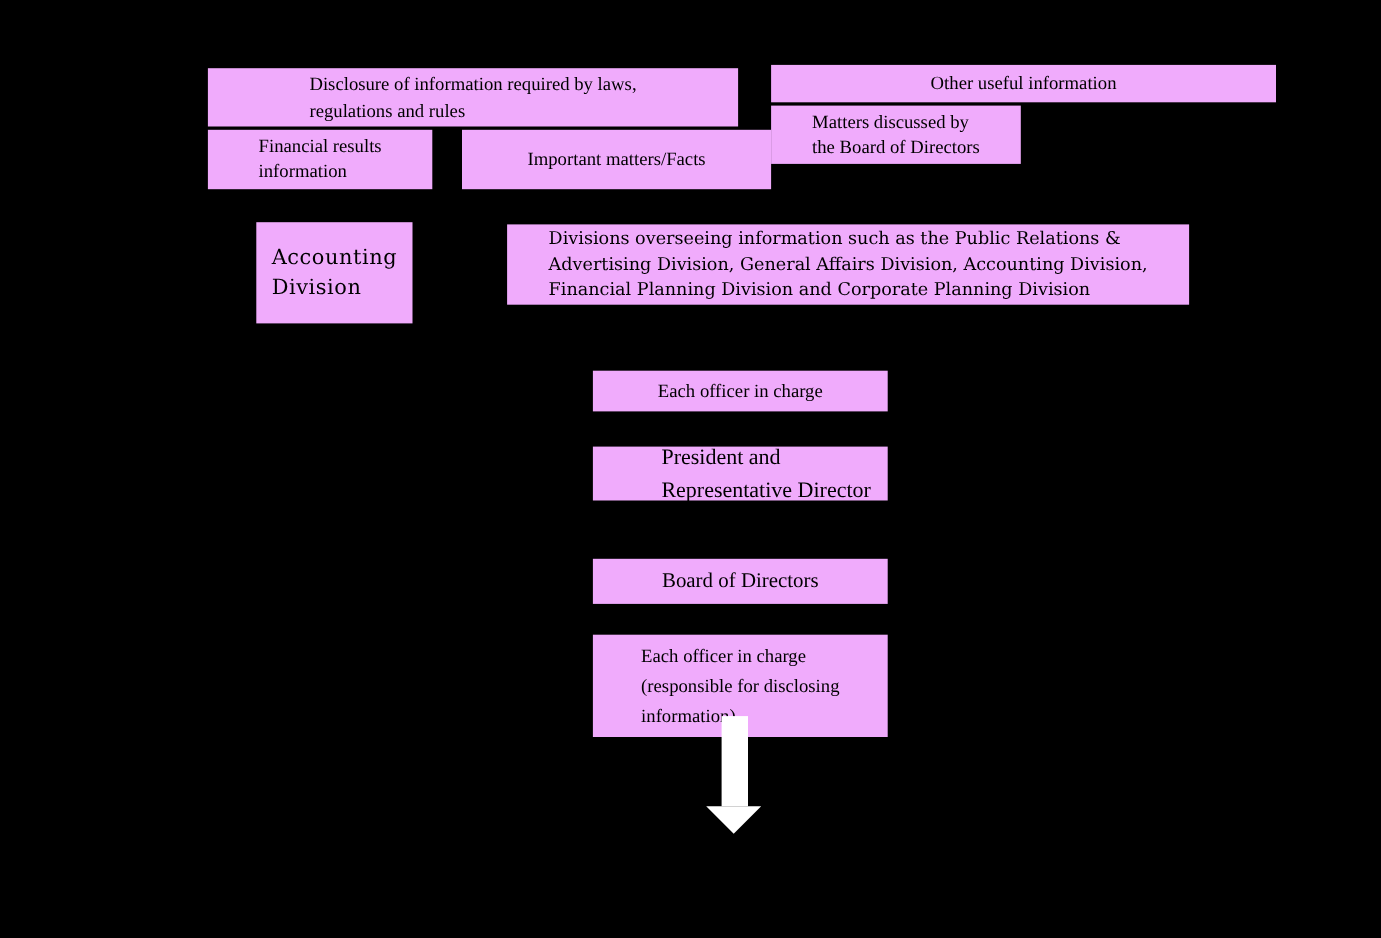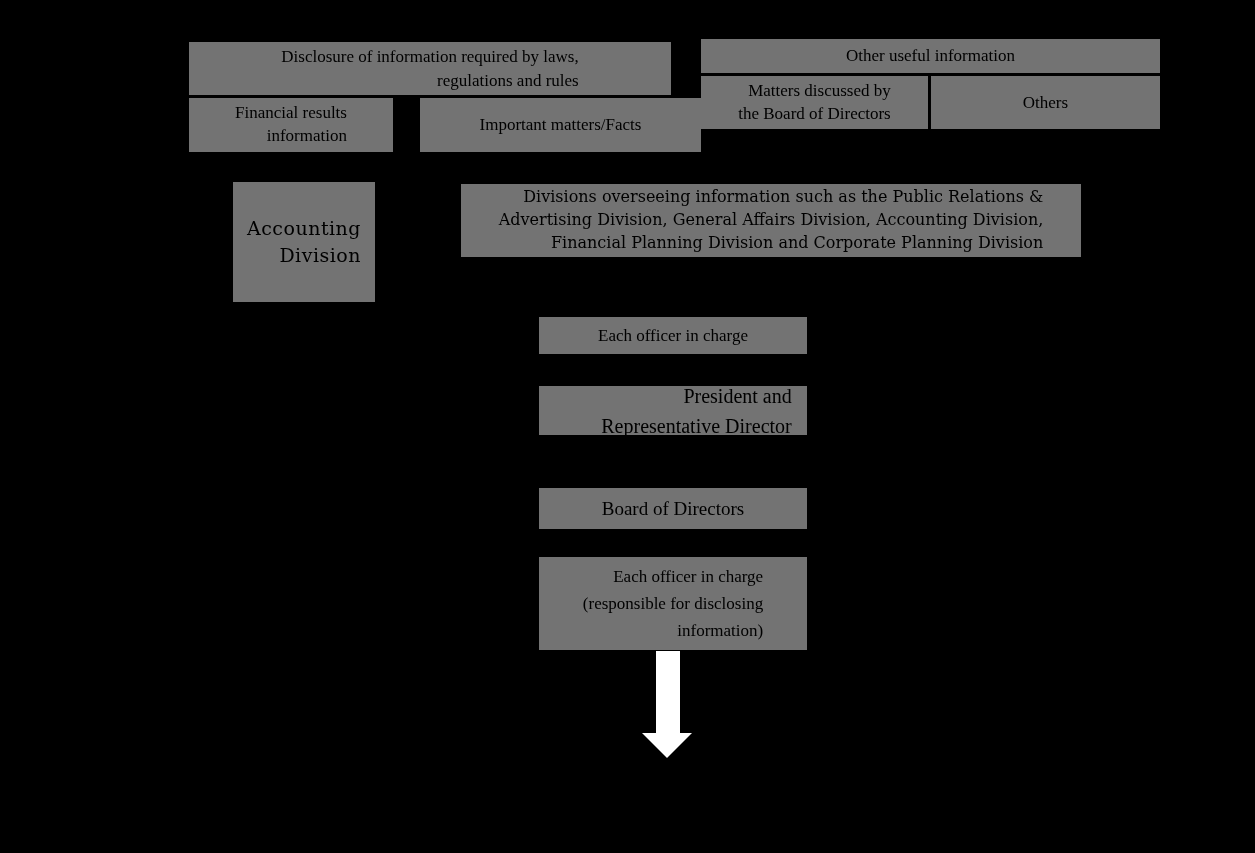--- a/index.html
+++ b/index.html
@@ -7,38 +7,39 @@
   .canvas {
     position: relative;
     width: 1255px;
     height: 853px;
     background: #000000;
     overflow: hidden;
     font-family: "Liberation Serif", serif;
   }
   .box {
     position: absolute;
-    background: #737373;
+    background: #f0abfc;
     color: #000000;
     display: flex;
     align-items: center;
     justify-content: center;
-    text-align: right;
+    text-align: left;
     white-space: pre-line;
+    margin-top: 20px;
   }
   .font-a { font-family: "Liberation Serif", serif; }
   .font-b { font-family: "DejaVu Serif", serif; }
 
   .laws-header      { left: 189px; top: 42px;  width: 482px; height: 53px; font-size: 17px; line-height: 1.4; }
   .laws-financial   { left: 189px; top: 98px;  width: 204px; height: 54px; font-size: 17px; line-height: 1.35; }
   .laws-important   { left: 420px; top: 98px;  width: 281px; height: 54px; font-size: 17px; }
   .other-header     { left: 701px; top: 39px;  width: 459px; height: 34px; font-size: 17px; }
   .other-matters    { left: 701px; top: 76px;  width: 227px; height: 53px; font-size: 17px; line-height: 1.3; }
   .other-others     { left: 931px; top: 76px;  width: 229px; height: 53px; font-size: 17px; }
-  .accounting       { left: 233px; top: 182px; width: 142px; height: 120px; font-size: 19px; line-height: 1.4; letter-spacing: 0.5px; }
+  .accounting       { left: 233px; top: 182px; width: 142px; height: 92px; font-size: 19px; line-height: 1.4; letter-spacing: 0.5px; }
   .divisions        { left: 461px; top: 184px; width: 620px; height: 73px; font-size: 16px; line-height: 1.42; }
   .each-officer     { left: 539px; top: 317px; width: 268px; height: 37px; font-size: 17px; }
   .president        { left: 539px; top: 386px; width: 268px; height: 49px; font-size: 20px; line-height: 1.5; padding-left: 47px; }
   .policy {
     left: 832px; top: 383px; width: 418px; height: 48px;
     font-size: 24px; letter-spacing: 0.5px;
     border: 3px dashed #000000;
     outline: 3px dashed #ffffff;
     outline-offset: 2px;
   }
@@ -67,21 +68,20 @@
 
   <div class="box font-a laws-header">Disclosure of information required by laws,
 regulations and rules</div>
   <div class="box font-a laws-financial">Financial results
 information</div>
   <div class="box font-a laws-important">Important matters/Facts</div>
 
   <div class="box font-a other-header">Other useful information</div>
   <div class="box font-a other-matters">Matters discussed by
 the Board of Directors</div>
-  <div class="box font-a other-others">Others</div>
 
   <div class="box font-b accounting">Accounting
 Division</div>
   <div class="box font-b divisions">Divisions overseeing information such as the Public Relations &amp;
 Advertising Division, General Affairs Division, Accounting Division,
 Financial Planning Division and Corporate Planning Division</div>
 
   <div class="box font-a each-officer">Each officer in charge</div>
   <div class="box font-a president">President and
 Representative Director</div>

